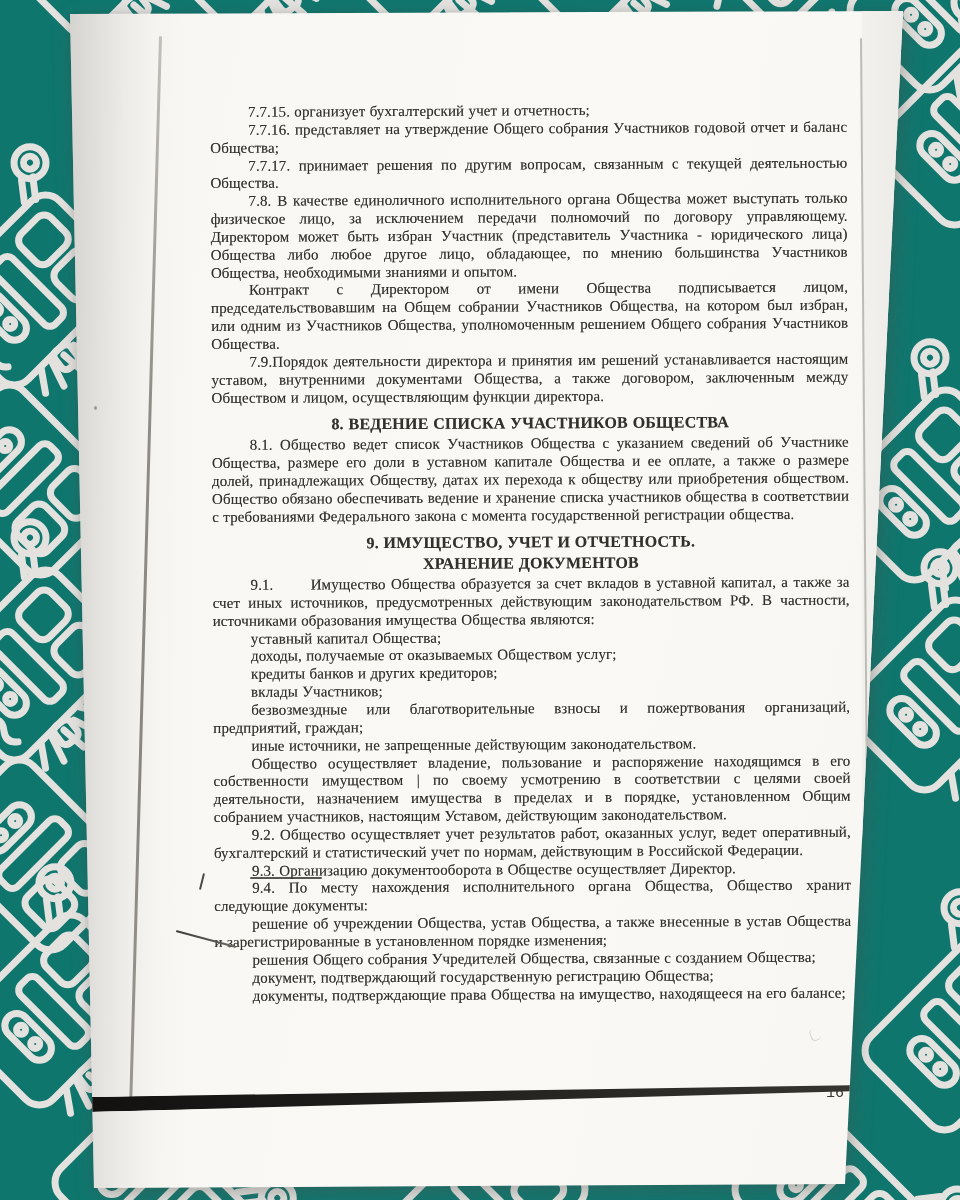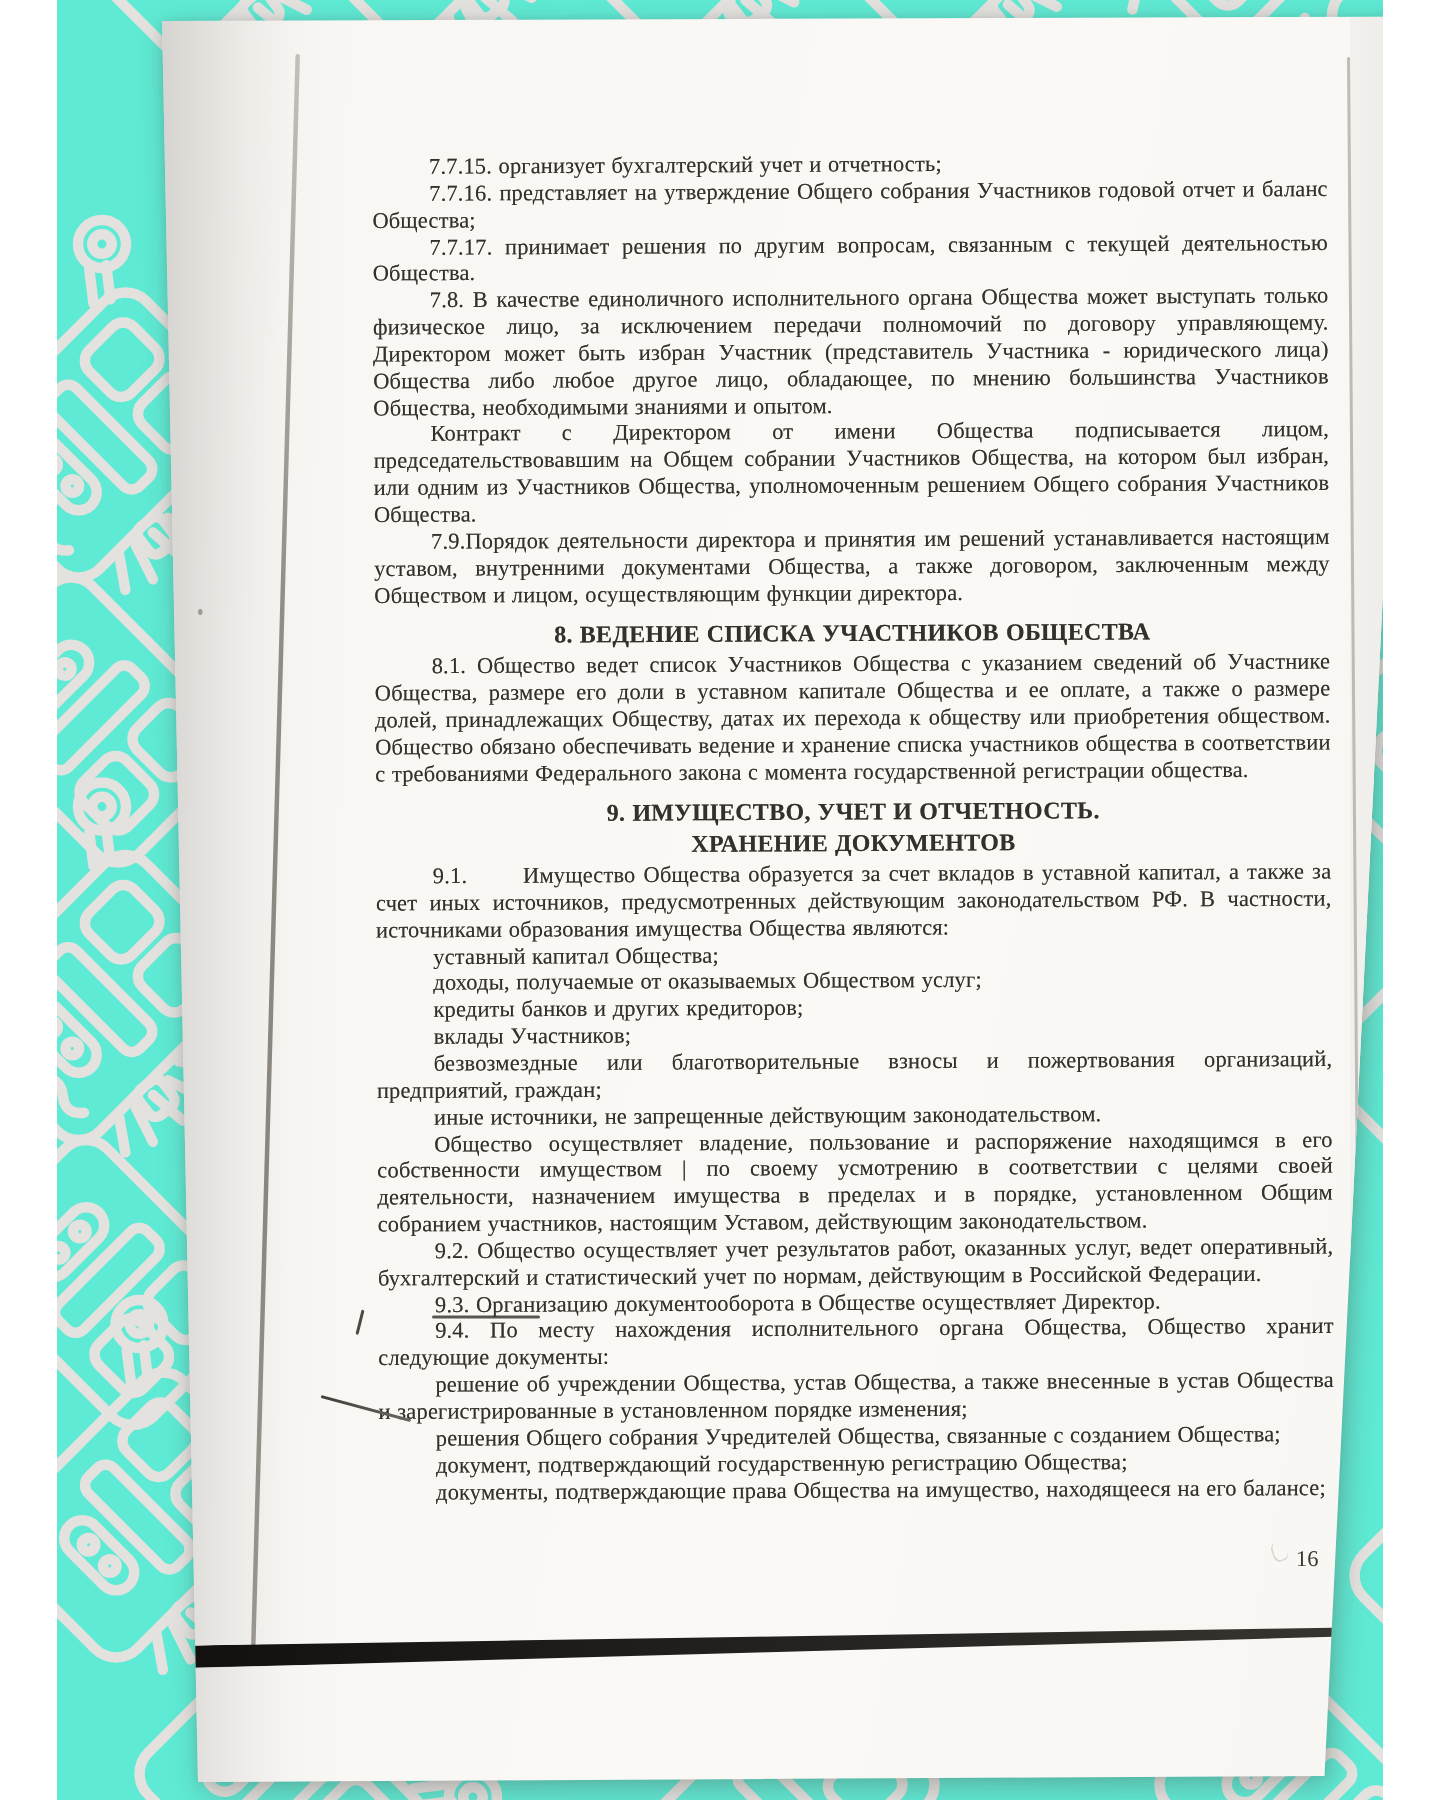--- a/index.html
+++ b/index.html
@@ -1,18 +1,18 @@
 <!DOCTYPE html>
 <html><head>
 <meta charset="utf-8">
 <style>
   html,body{margin:0;padding:0;background:#ffffff;}
   .stage{
-    position:relative;width:884px;height:1200px;margin:0 auto;
-    background:#5eead4;overflow:hidden;
+    position:relative;width:960px;height:1200px;margin:0 auto;
+    background:#0f766e;overflow:hidden;
     font-family:"Liberation Serif","DejaVu Serif",serif;
   }
   .watermark{position:absolute;left:0;top:0;width:960px;height:1200px;}
 
   .photo-shadow{
     position:absolute;left:0;top:0;width:960px;height:1200px;
     filter:drop-shadow(3px 6px 10px rgba(90,88,84,.35)) drop-shadow(0 0 3px rgba(0,0,0,.10));
   }
   .photo{
     position:absolute;left:0;top:0;width:960px;height:1200px;
@@ -58,22 +58,22 @@
     text-shadow:0 0 .4px rgba(52,49,43,.55);
   }
   .p{text-indent:38px;text-align:justify;margin:0;}
   .p.heading,.p.heading2{
     text-indent:0;text-align:center;font-weight:700;font-size:16px;
     letter-spacing:.2px;
   }
   .p.heading{margin-top:9px;margin-bottom:3px;}
   .p.heading2{margin-bottom:3px;}
   .page-number{
-    position:absolute;left:826px;top:1032px;width:30px;
-    font-size:15px;color:#3a3731;text-align:left;
+    position:absolute;left:826px;top:1085px;width:30px;
+    font-size:15px;color:#3a3731;text-align:left;font-family:Liberation Mono, monospace;
   }
   .mark{position:absolute;background:#4c4a45;border-radius:2px;}
   .mark-slash{left:201px;top:873px;width:2px;height:17px;transform:rotate(14deg);}
   .mark-check{
     left:176px;top:930px;width:62px;height:2.2px;transform:rotate(15deg);
     transform-origin:left center;
     background:linear-gradient(to right,#403e39,#6b6862);
   }
   .ink-underline{left:250px;top:877px;width:72px;height:1.6px;background:#3d3a34;opacity:.85;}
   .ink-dot{left:94px;top:406px;width:3px;height:4px;background:#6f6c66;border-radius:50%;opacity:.6;}

